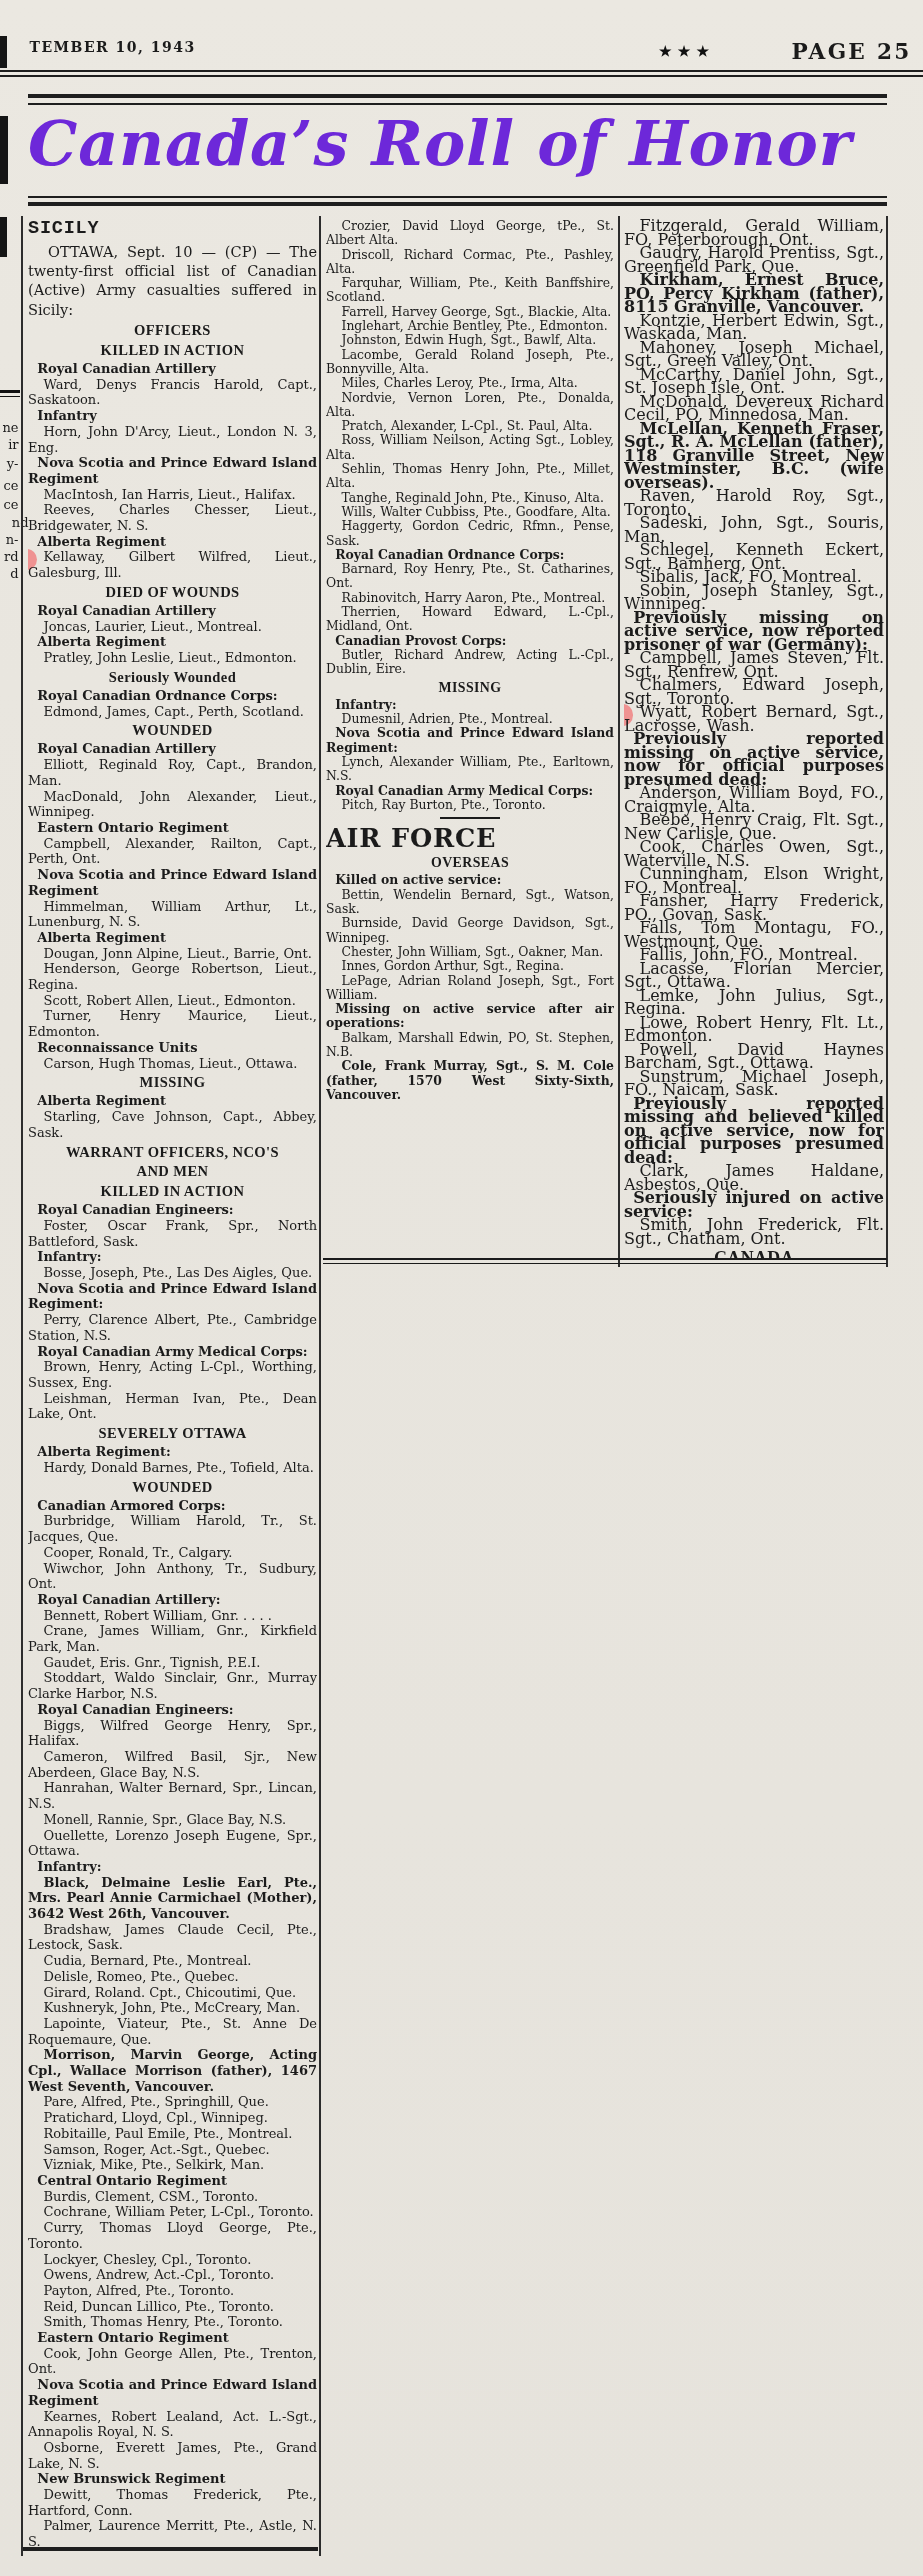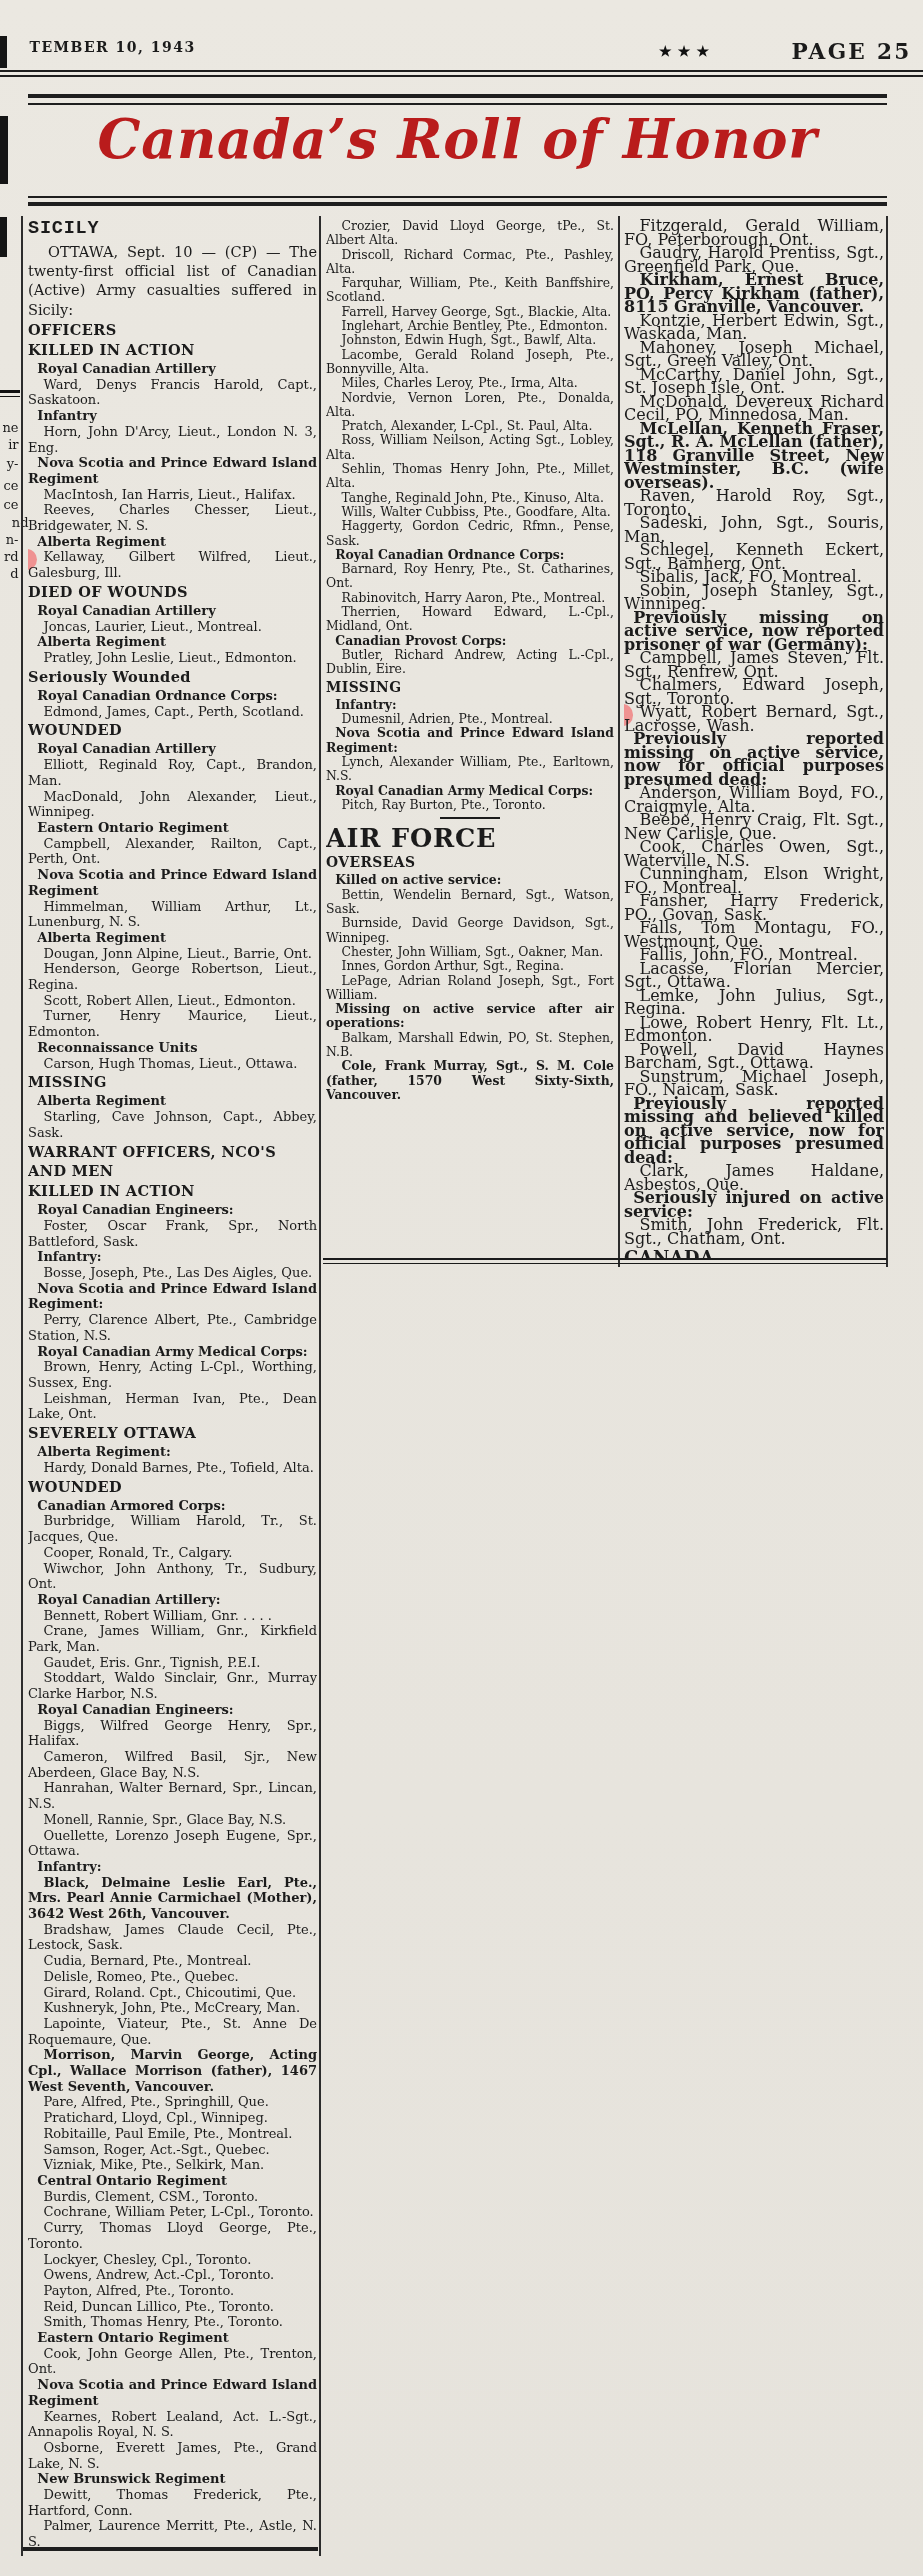--- a/index.html
+++ b/index.html
@@ -10,32 +10,32 @@
     font-family:"DejaVu Serif", serif;color:#1b1b1b;
     -webkit-font-smoothing:antialiased;
   }
   .hd{position:absolute;font-weight:bold;}
   #hdr-date{left:1.5px;top:39px;font-size:14px;letter-spacing:1.5px;margin-left:28px;}
   #hdr-stars{left:659px;top:43px;font-size:14px;letter-spacing:6.2px;color:#101010;}
   #hdr-page{right:12.4px;top:39px;font-size:21.6px;letter-spacing:2.3px;}
   .hrule{position:absolute;background:#1e1e1e;}
   .vrule{position:absolute;background:#2c2c2c;width:1.5px;}
   #masthead-title{
-    position:absolute;left:28px;right:37px;top:107px;text-align:center;
-    font-style:italic;font-weight:bold;font-size:54px;letter-spacing:0.8px;
-    white-space:nowrap;color:#b91c1c;
+    position:absolute;left:28px;right:37px;top:107px;
+    font-style:italic;font-weight:bold;font-size:62px;letter-spacing:0.8px;
+    white-space:nowrap;color:#6d28d9;
   }
   .col{position:absolute;top:219px;overflow:hidden;}
   #col1{left:28px;width:289px;height:2331px;font-size:13px;line-height:15.7px;}
   #col2{left:326px;width:288px;height:1045px;font-size:12.4px;line-height:14.3px;}
   #col3{left:624px;width:260px;height:1039px;font-size:16px;line-height:13.5px;}
   .b-h1{font-weight:bold;font-size:18.5px;letter-spacing:0.8px;margin:0 0 2.3px 0;line-height:1.1;font-family:Liberation Mono, monospace;}
   .b-h1b{font-weight:bold;font-size:25.5px;letter-spacing:0.8px;margin:6.2px 0 3.1px 0;line-height:1.05;}
   .b-lead{font-size:1.12em;line-height:1.33;text-indent:20px;text-align:justify;margin:1.5px 0 2.3px 0;}
-  .b-ch{text-align:left;font-weight:bold;font-size:1.12em;letter-spacing:0.4px;margin:3.1px 0 2.3px 0;line-height:1.15;}
+  .b-ch{text-align:center;font-weight:bold;font-size:1.12em;letter-spacing:0.4px;margin:3.1px 0 2.3px 0;line-height:1.15;font-family:Liberation Serif, serif;}
   .b-sh{font-weight:bold;text-indent:9.3px;text-align:justify;}
   .b-e,.b-eb{text-indent:15.5px;text-align:justify;position:relative;}
   .b-eb{font-weight:bold;}
   .b-rule{height:2.3px;width:60px;background:#1b1b1b;margin:4.6px auto 3.9px auto;}
   .red-dot{
     position:absolute;left:-12.4px;top:-0.8px;width:21.6px;height:21.6px;border-radius:50%;
     background:rgba(240,125,125,0.8);z-index:-1;
   }
   #left-strip{position:absolute;left:0;top:0;width:20px;height:2576px;}
   .frag{position:absolute;left:0;width:18.5px;font-size:13px;color:#1b1b1b;text-align:right;}

